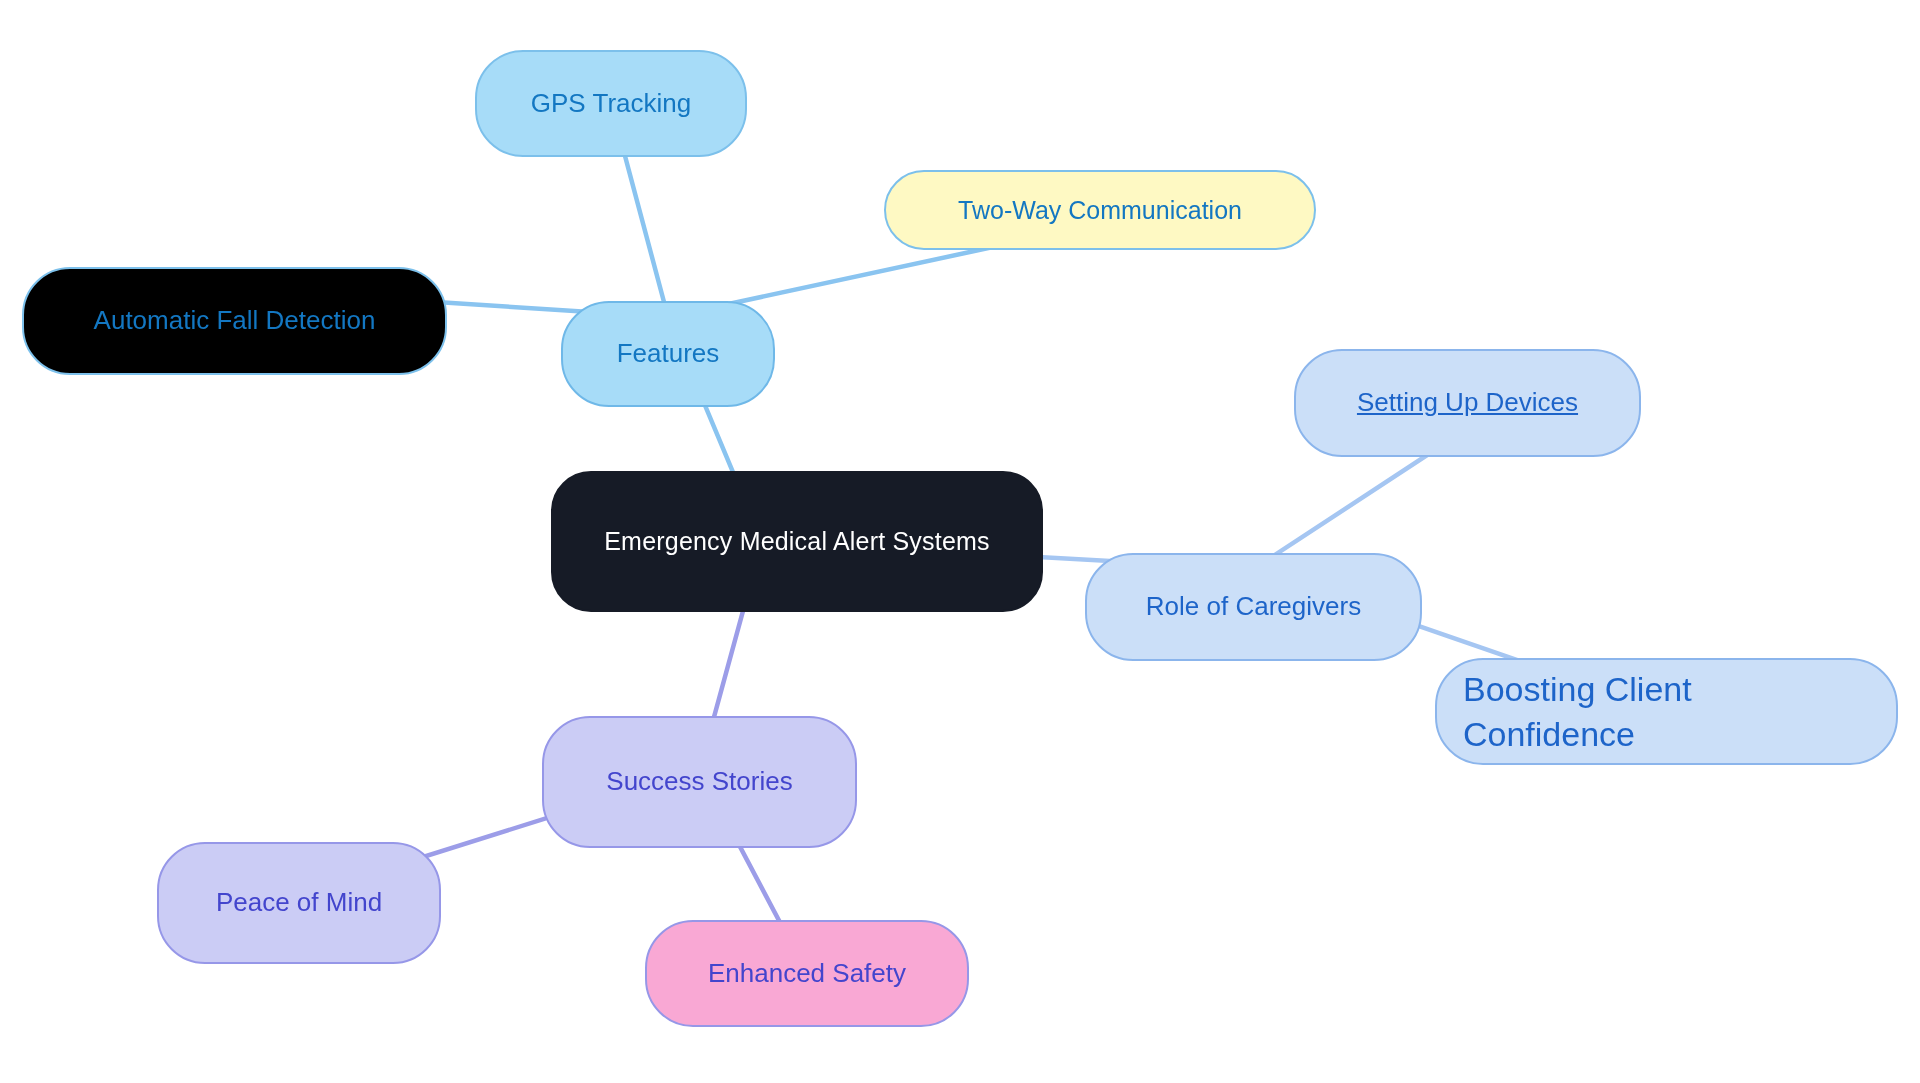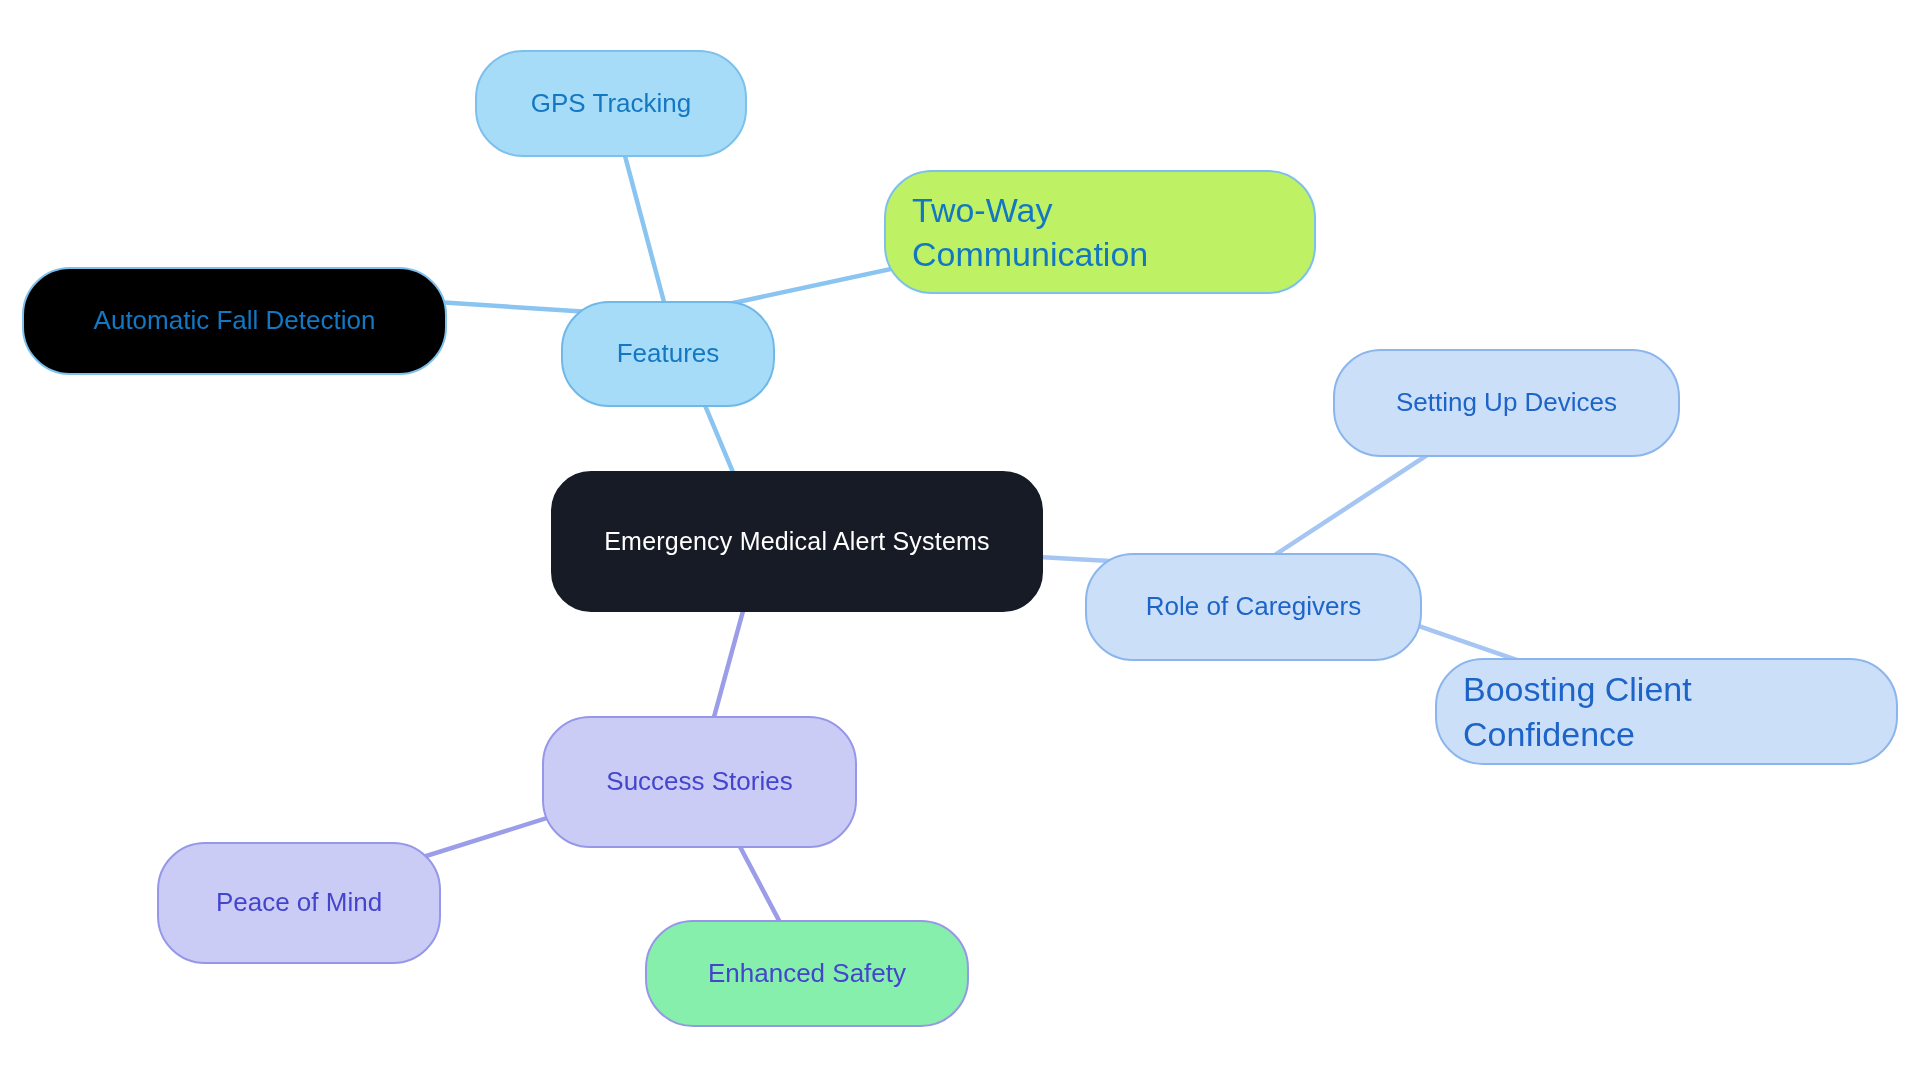--- a/index.html
+++ b/index.html
@@ -60,38 +60,38 @@
   <div id="nodes-layer">
       <div class="node root" style="left: 551px; top: 471px; width: 492px; height: 141px; border-radius: 40px; background: rgb(22, 27, 38); border-color: rgb(22, 27, 38); color: rgb(255, 255, 255); font-size: 25px;">
         <span>Emergency Medical Alert Systems</span>
       </div>
       <div class="node" style="left: 561px; top: 264px; width: 214px; height: 106px; border-radius: 48px; background: rgb(167, 220, 248); border-color: rgb(111, 184, 232); color: rgb(19, 119, 194); font-size: 26px; margin-top: 37px;">
         <span>Features</span>
       </div>
       <div class="node" style="left: 475px; top: 50px; width: 272px; height: 107px; border-radius: 48px; background: rgb(167, 220, 248); border-color: rgb(124, 192, 235); color: rgb(19, 119, 194); font-size: 26px;">
         <span>GPS Tracking</span>
       </div>
-      <div class="node" style="left: 884px; top: 170px; width: 432px; height: 124px; border-radius: 48px; background: #bef264; border-color: rgb(124, 192, 235); color: rgb(19, 119, 194); font-size: 34px;">
+      <div class="node" style="left: 884px; top: 170px; width: 432px; height: 80px; border-radius: 48px; background: #fef9c3; border-color: rgb(124, 192, 235); color: rgb(19, 119, 194); font-size: 25px;">
         <span>Two-Way Communication</span>
       </div>
       <div class="node" style="left: 22px; top: 235px; width: 425px; height: 108px; border-radius: 48px; background: #000000; border-color: rgb(124, 192, 235); color: rgb(19, 119, 194); font-size: 26px; margin-top: 32px;">
         <span>Automatic Fall Detection</span>
       </div>
       <div class="node" style="left: 1085px; top: 515px; width: 337px; height: 108px; border-radius: 48px; background: rgb(203, 223, 248); border-color: rgb(139, 181, 236); color: rgb(29, 100, 201); font-size: 26px; margin-top: 38px;">
         <span>Role of Caregivers</span>
       </div>
-      <div class="node" style="left: 1333px; top: 349px; width: 347px; height: 108px; border-radius: 48px; background: rgb(203, 223, 248); border-color: rgb(139, 181, 236); color: rgb(29, 100, 201); font-size: 26px;">
+      <div class="node" style="left: 1294px; top: 349px; width: 347px; height: 108px; border-radius: 48px; background: rgb(203, 223, 248); border-color: rgb(139, 181, 236); color: rgb(29, 100, 201); font-size: 26px; text-decoration: underline;">
         <span>Setting Up Devices</span>
       </div>
       <div class="node" style="left: 1435px; top: 658px; width: 463px; height: 107px; border-radius: 48px; background: rgb(203, 223, 248); border-color: rgb(139, 181, 236); color: rgb(29, 100, 201); font-size: 34px;">
         <span>Boosting Client Confidence</span>
       </div>
       <div class="node" style="left: 542px; top: 716px; width: 315px; height: 132px; border-radius: 48px; background: rgb(203, 204, 245); border-color: rgb(150, 151, 232); color: rgb(67, 69, 205); font-size: 26px;">
         <span>Success Stories</span>
       </div>
       <div class="node" style="left: 157px; top: 842px; width: 284px; height: 122px; border-radius: 48px; background: rgb(203, 204, 245); border-color: rgb(150, 151, 232); color: rgb(67, 69, 205); font-size: 26px;">
         <span>Peace of Mind</span>
       </div>
-      <div class="node" style="left: 645px; top: 920px; width: 324px; height: 107px; border-radius: 48px; background: #86efac; border-color: rgb(150, 151, 232); color: rgb(67, 69, 205); font-size: 26px;">
+      <div class="node" style="left: 645px; top: 920px; width: 324px; height: 107px; border-radius: 48px; background: #f9a8d4; border-color: rgb(150, 151, 232); color: rgb(67, 69, 205); font-size: 26px;">
         <span>Enhanced Safety</span>
       </div>
     </div>
 </div>
 
 </body></html>

